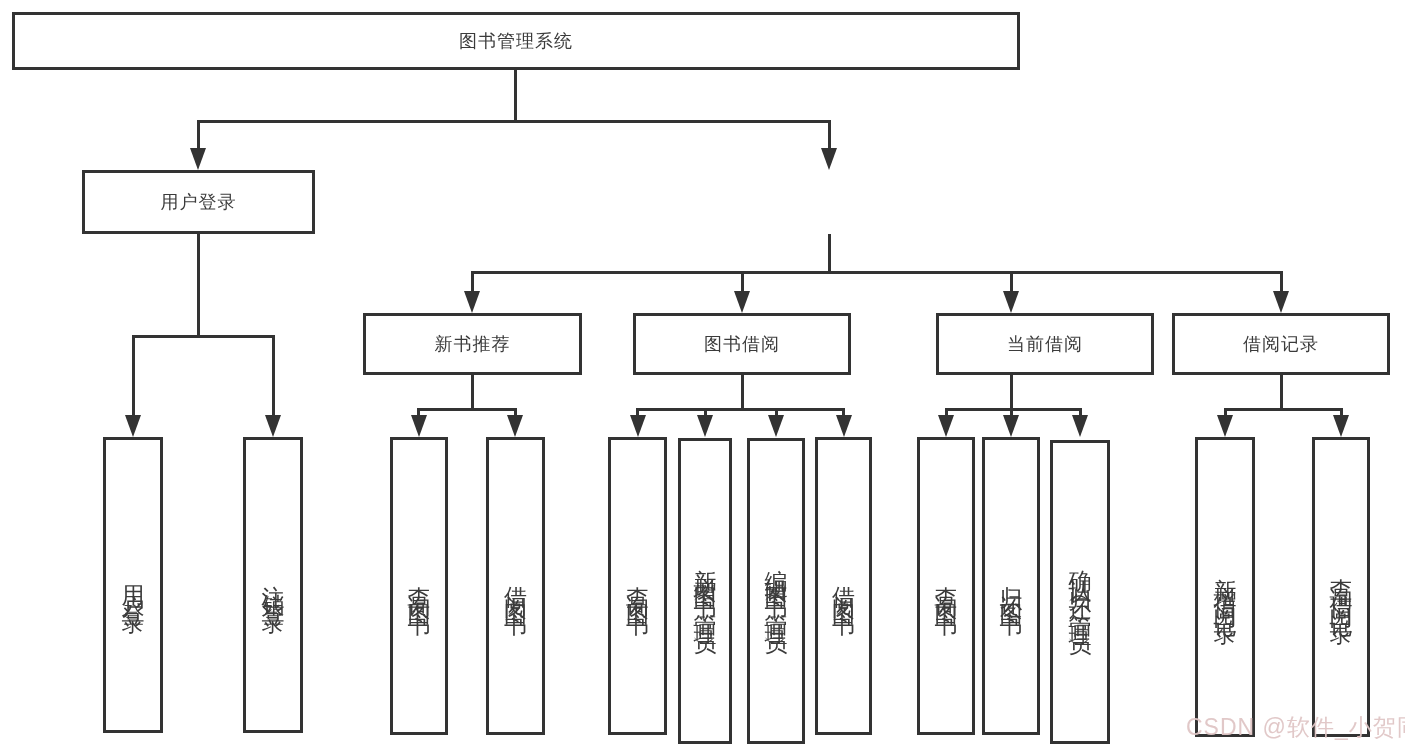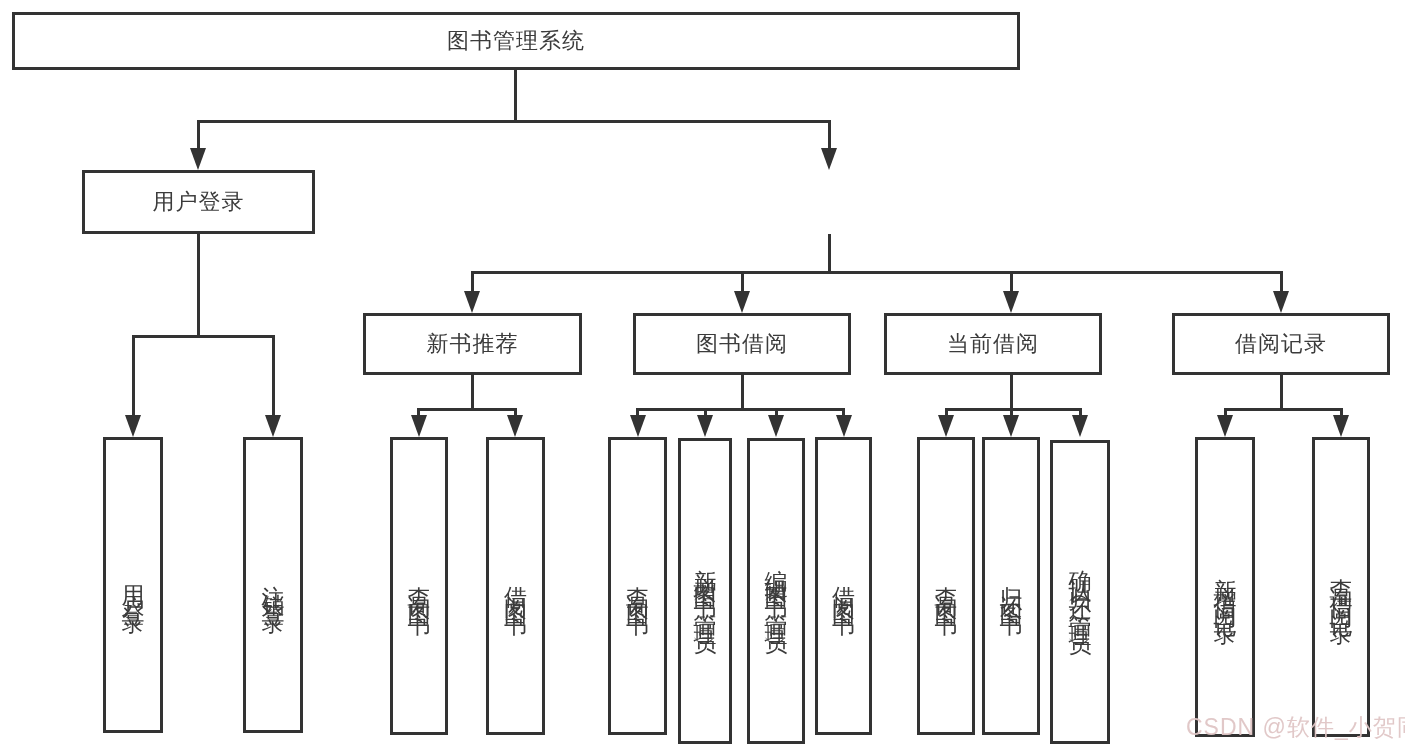--- a/index.html
+++ b/index.html
@@ -14,21 +14,21 @@
     position:absolute;
     box-sizing:border-box;
     border:3px solid #333333;
     background:#ffffff;
     display:flex;
     align-items:center;
     justify-content:center;
     color:#3b3b3b;
   }
   .box.hbox span {
-    font-size:22px;
+    font-size:18px;
     letter-spacing:1px;
     white-space:nowrap;
   }
   .box.leaf span {
     writing-mode:vertical-rl;
     text-orientation:mixed;
     font-size:23px;
     letter-spacing:9px;
     line-height:1;
   }
@@ -88,21 +88,21 @@
   <div class="arrow" style="left:734px;top:291px"></div>
   <div class="arrow" style="left:1003px;top:291px"></div>
   <div class="arrow" style="left:1273px;top:291px"></div>
 
   <div class="box hbox" style="left:363px;top:313px;width:219px;height:62px">
     <span>新书推荐</span>
   </div>
   <div class="box hbox" style="left:633px;top:313px;width:218px;height:62px">
     <span>图书借阅</span>
   </div>
-  <div class="box hbox" style="left:884px;top:313px;width:218px;height:62px">
+  <div class="box hbox" style="left:936px;top:313px;width:218px;height:62px">
     <span>当前借阅</span>
   </div>
   <div class="box hbox" style="left:1172px;top:313px;width:218px;height:62px">
     <span>借阅记录</span>
   </div>
 
   <div class="v" style="left:471px;top:375px;height:36px"></div>
   <div class="h" style="left:417px;top:408px;width:100px"></div>
   <div class="v" style="left:417px;top:408px;height:12px"></div>
   <div class="v" style="left:514px;top:408px;height:12px"></div>

